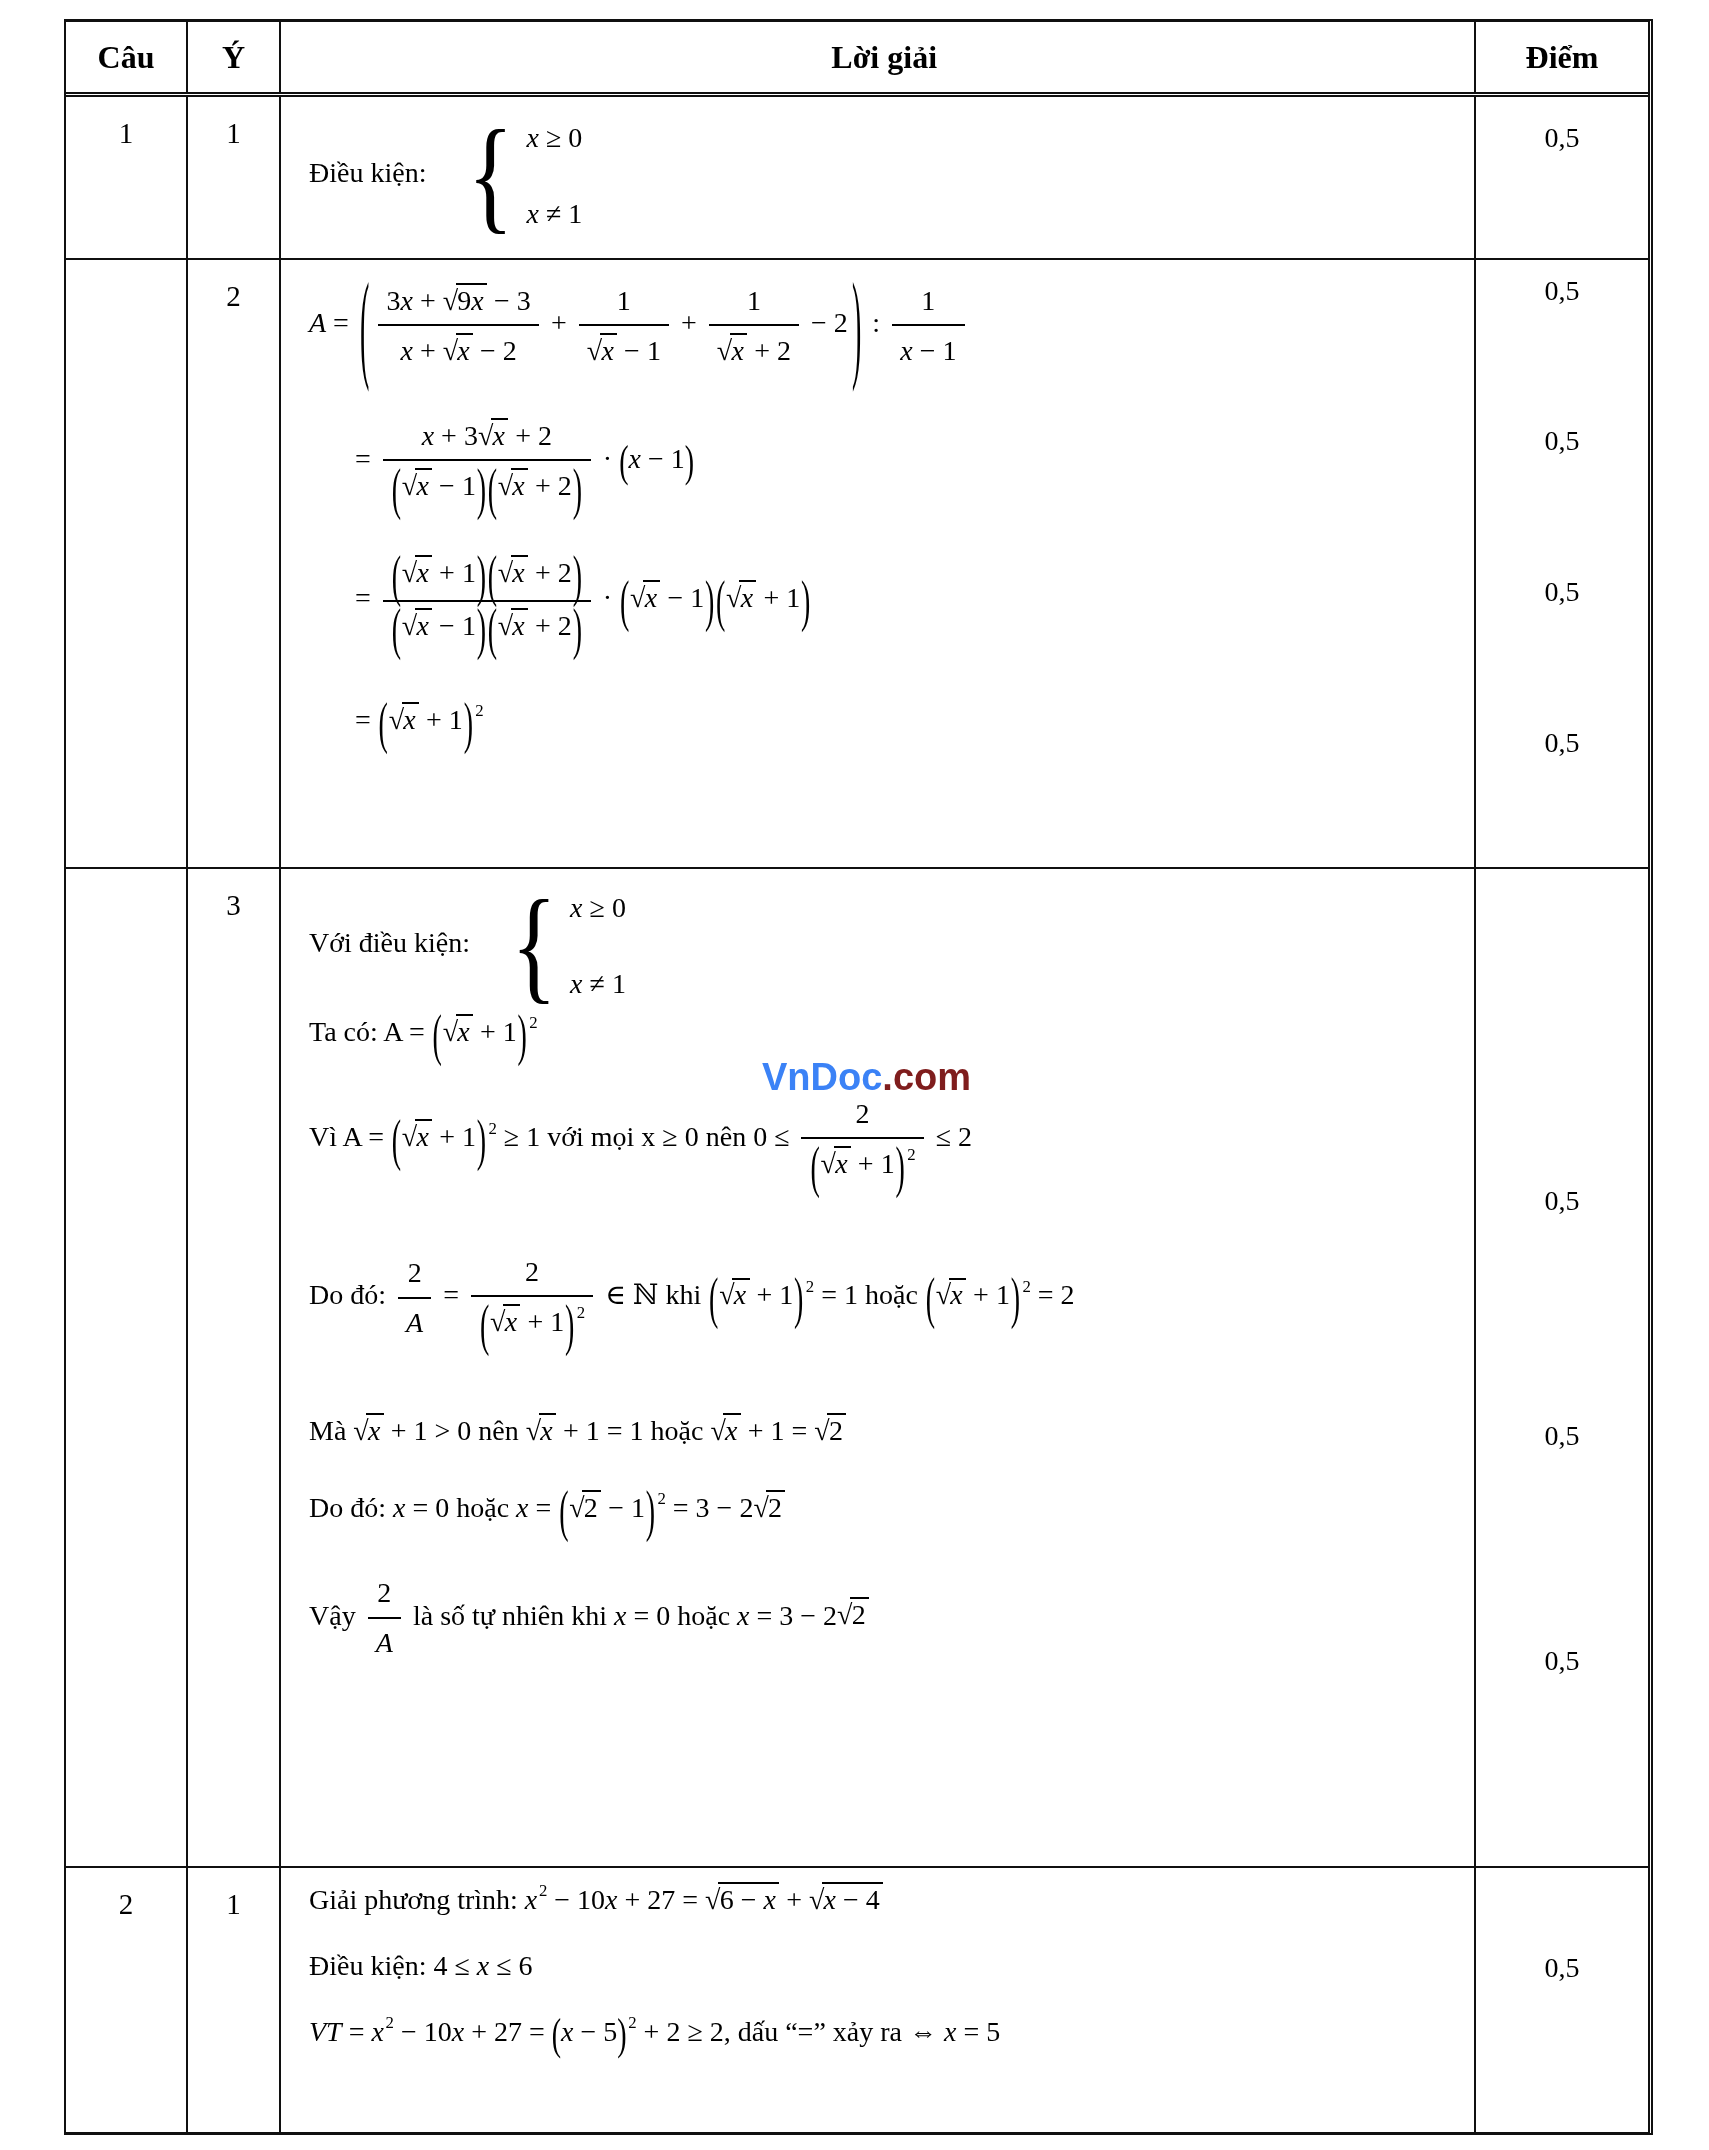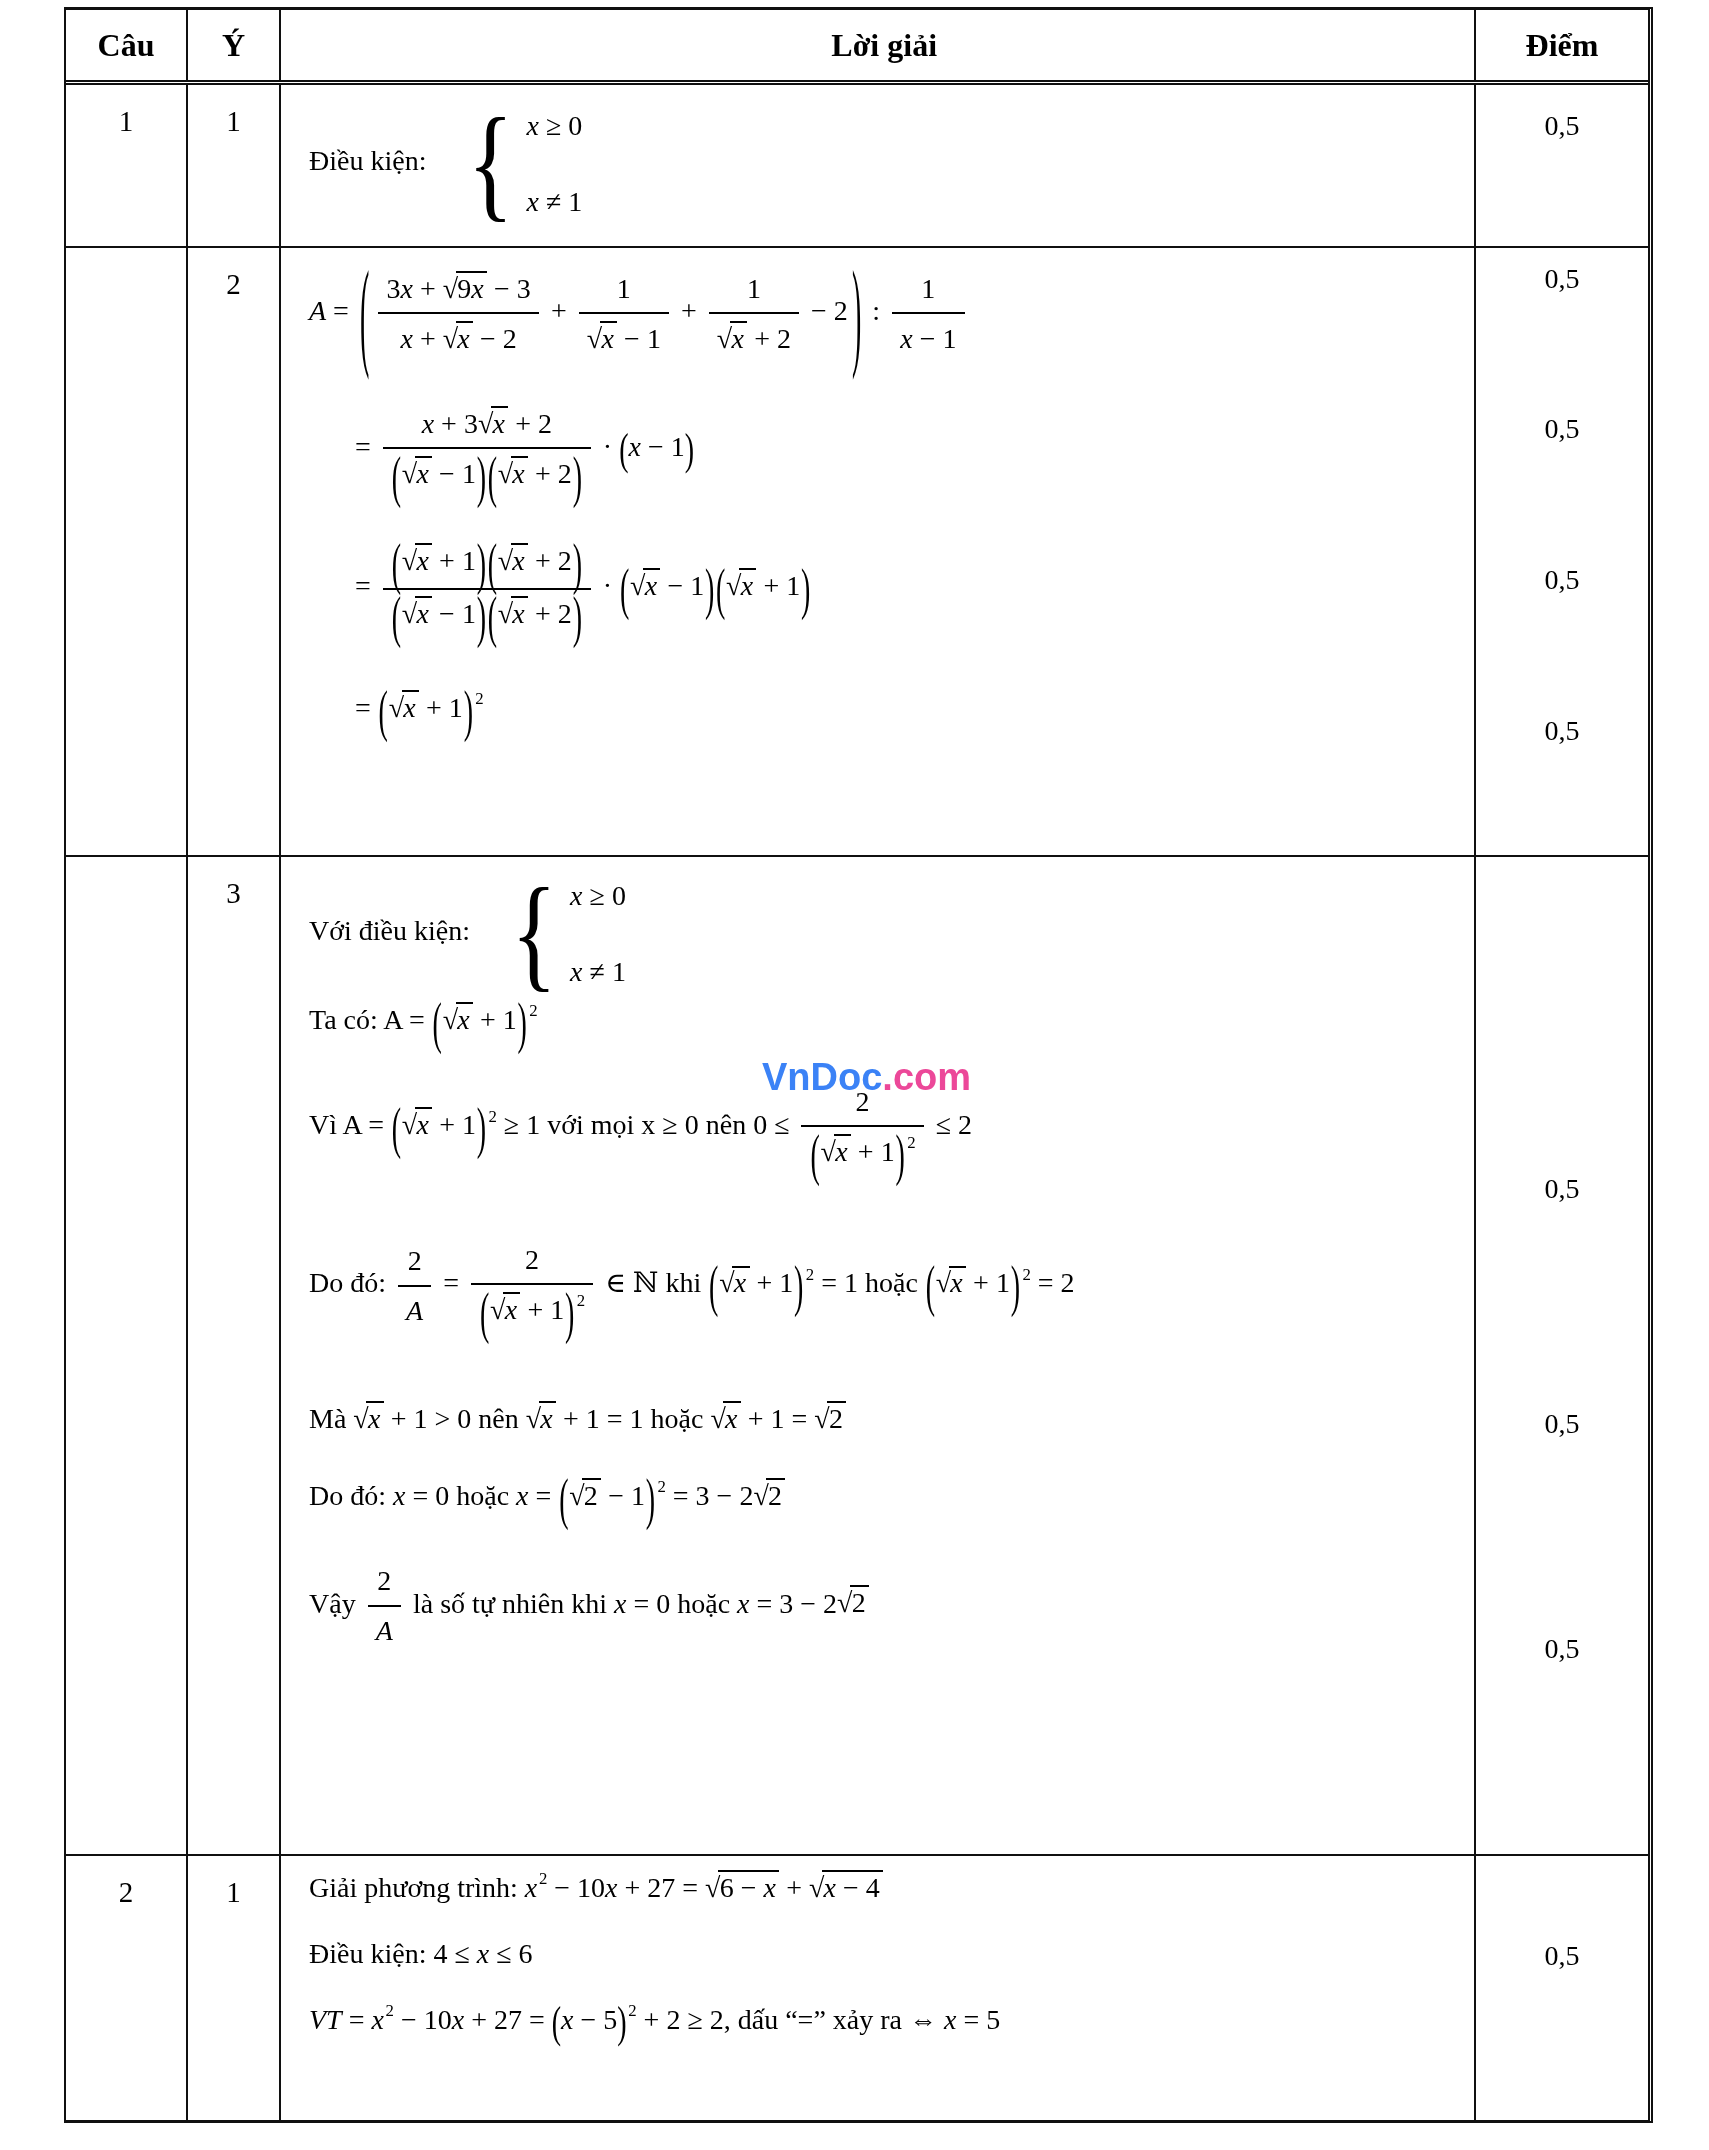--- a/index.html
+++ b/index.html
@@ -2,21 +2,21 @@
 <html style="font-size:13px"><head>
 <meta charset="utf-8">
 <style>
   html,body{margin:0;padding:0;background:#fff;}
   .page{
     position:relative;width:1710px;height:2151px;background:#ffffff;
     font-family:"Liberation Serif","DejaVu Serif","DejaVu Sans",serif;
     font-size:28px;color:#000;line-height:1.25;overflow:hidden;
   }
   .tbl{
-    position:absolute;left:64px;top:7px;width:1582px;
+    position:absolute;left:64px;top:19px;width:1582px;
     border:2.4px solid #101010;border-top-width:3.3px;border-bottom-width:3.3px;
     border-right:5.7px double #101010;
   }
   .row{display:flex;align-items:stretch;border-bottom:2.4px solid #101010;}
   .row:last-child{border-bottom:none;}
   .row.hdr{border-bottom:5.7px double #101010;height:70px;}
   .cell{border-right:2.4px solid #101010;box-sizing:border-box;}
   .cell:last-child{border-right:none;}
   .c-cau{width:122px;flex:0 0 122px;text-align:center;}
   .c-y{width:93px;flex:0 0 93px;text-align:center;}
@@ -134,16 +134,16 @@
         <div class="line" style="margin-top:31px;"><i>VT</i> = <i>x</i><sup>2</sup> − 10<i>x</i> + 27 = <span class="pp p1">(</span><i>x</i> − 5<span class="pp p1">)</span><sup>2</sup> + 2 ≥ 2, dấu “=” xảy ra ⇔ <i>x</i> = 5</div>
       </div>
       <div class="cell c-diem">
         <span class="pt" style="top:82px;">0,5</span>
       </div>
     </div>
 
   </div>
 
   <div class="watermark">
-    <span style="color: #3b82f6;">VnDoc</span><span style="color: #ec4899;">.com</span>
+    <span style="color: #3b82f6;">VnDoc</span><span style="color: #7f1d1d;">.com</span>
   </div>
 </div>
 
 
 </body></html>

